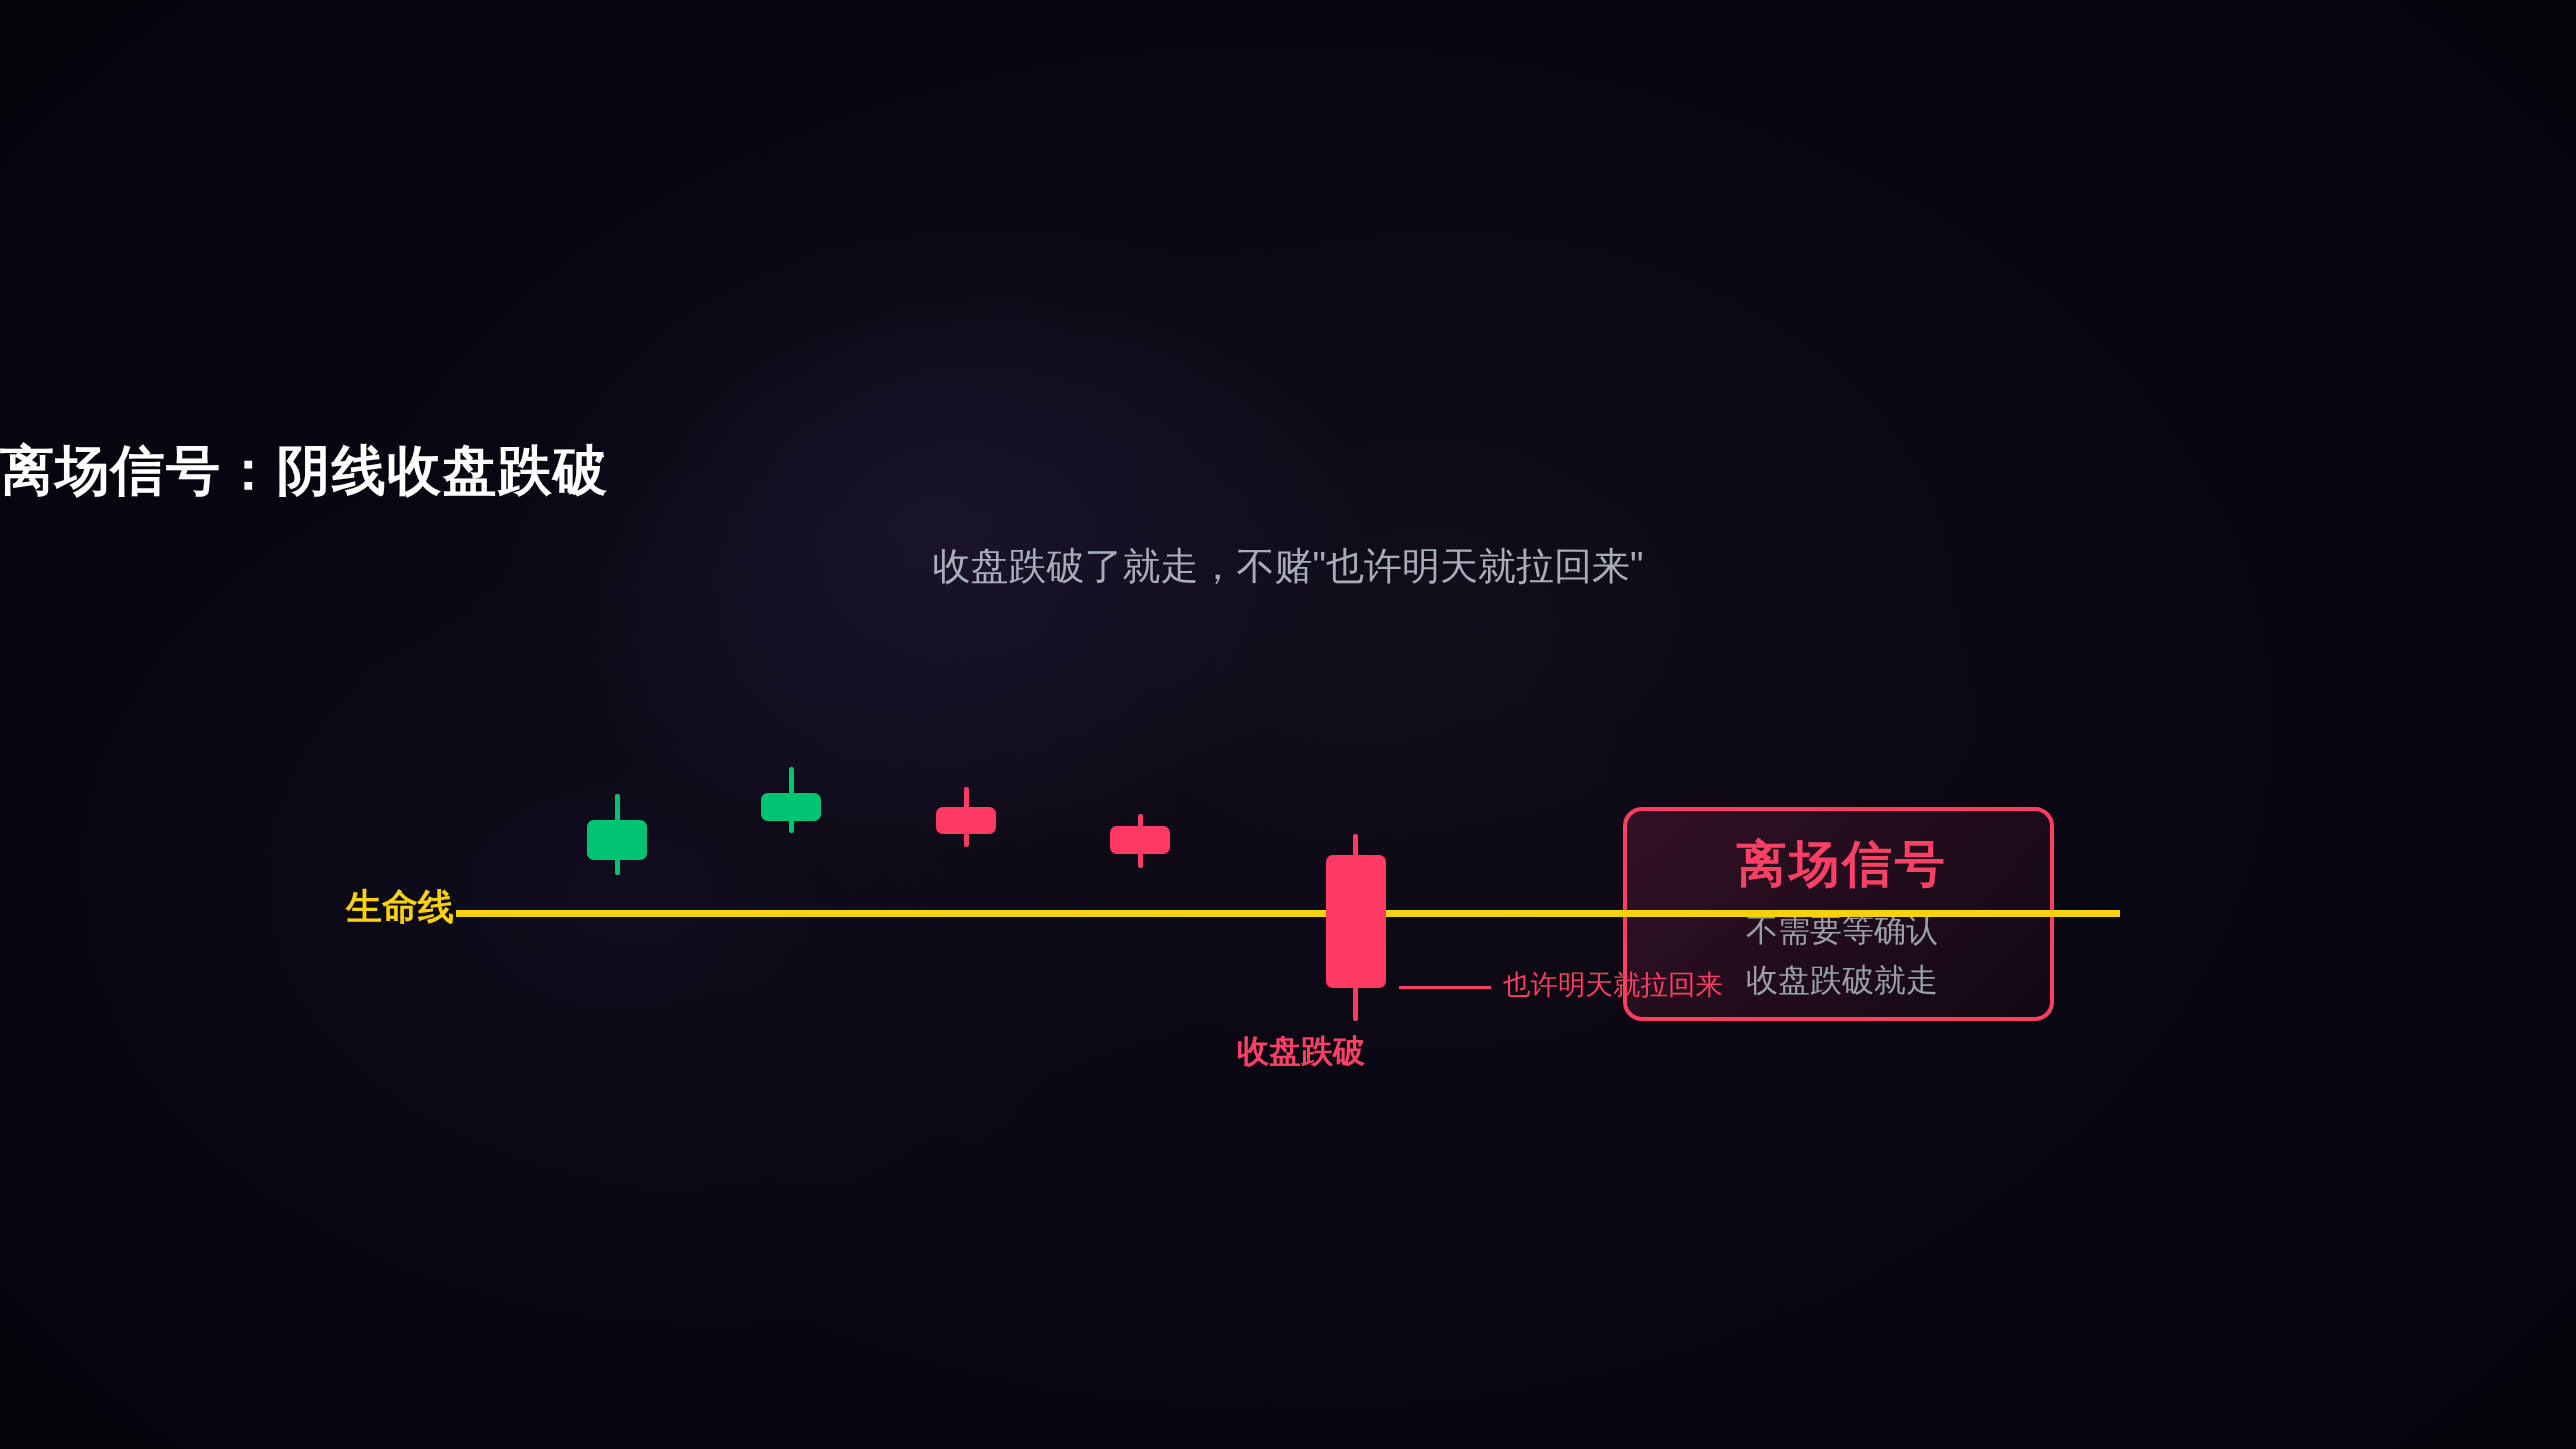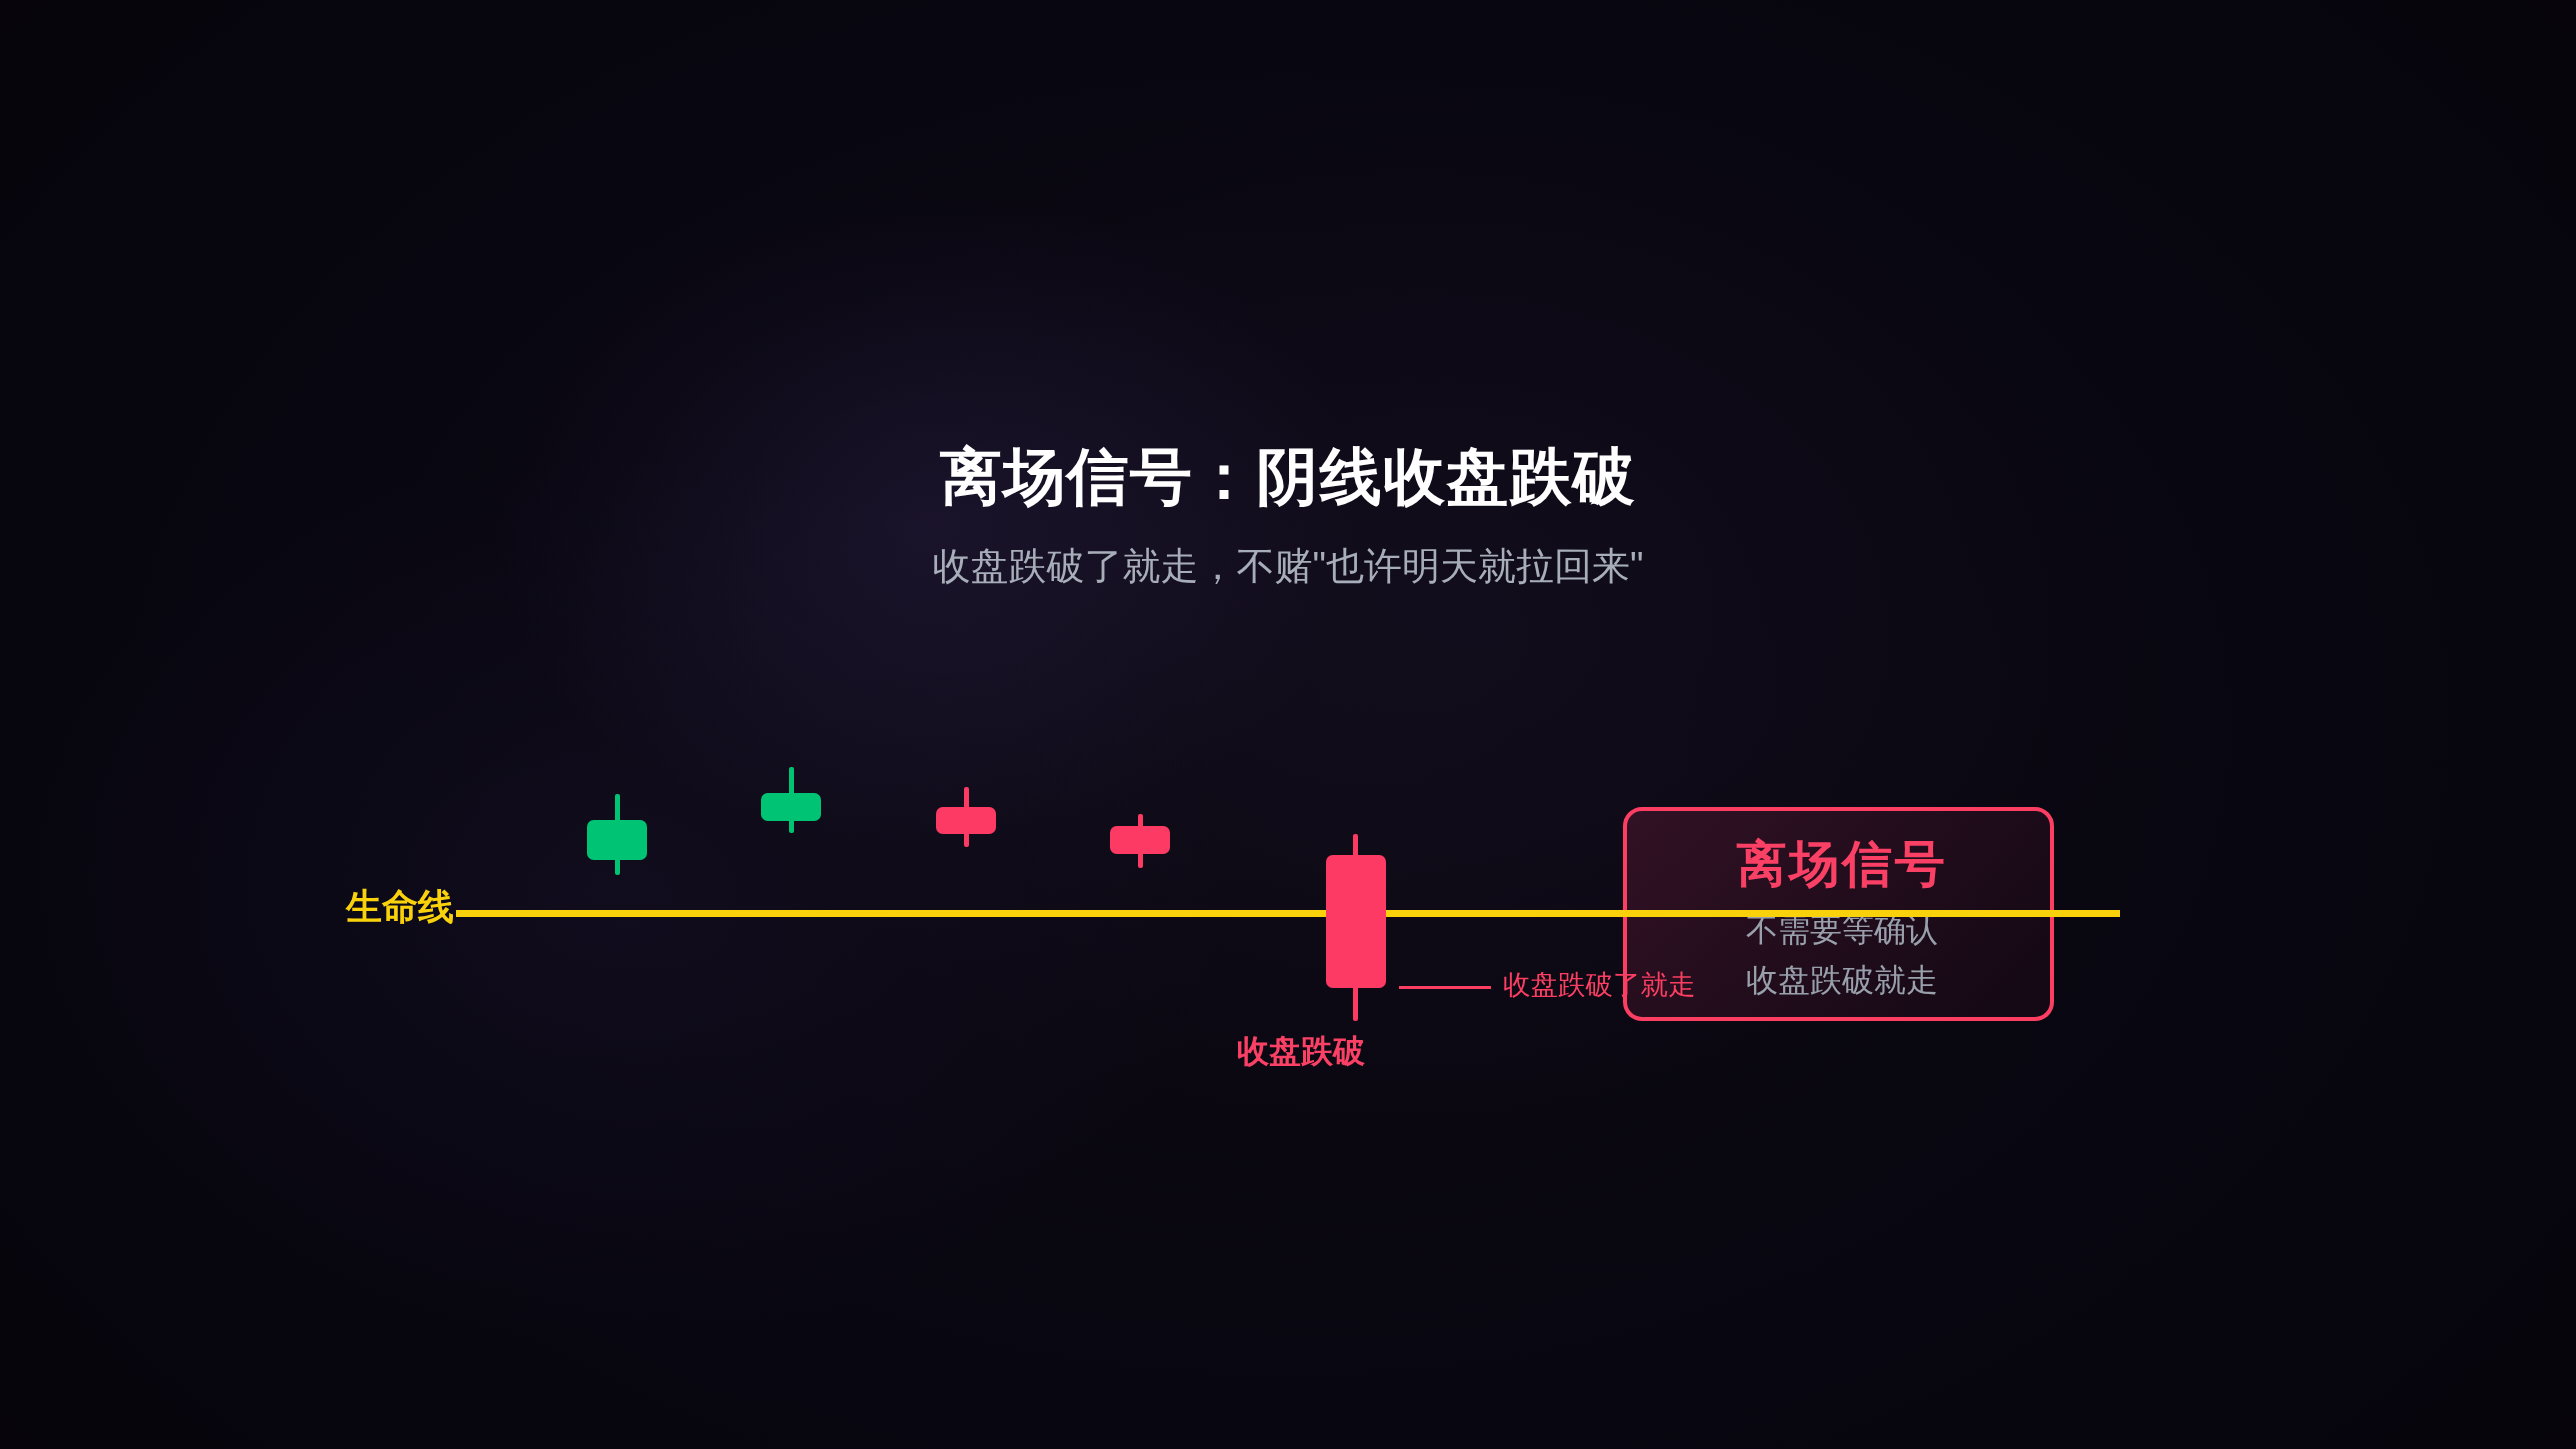--- a/index.html
+++ b/index.html
@@ -17,23 +17,23 @@
     height: 1449px;
     background:
       radial-gradient(671px 510px at 36% 36%, rgba(98,74,162,0.16), transparent 65%),
       radial-gradient(1006px 738px at 56% 42%, rgba(60,40,92,0.14), transparent 72%),
       radial-gradient(872px 637px at 24% 62%, rgba(82,62,140,0.10), transparent 70%),
       radial-gradient(1744px 1208px at 50% 50%, #0c0912 0%, #080610 60%, #06040a 100%);
   }
   .hdr-title {
     position: absolute;
     left: 0; right: 0; top: 435px;
-    text-align: center;
+    text-align: left;
     color: #ffffff;
-    font-size: 62px;
+    font-size: 54px;
     font-weight: 700;
     letter-spacing: 1.3px;
   }
   .hdr-subtitle {
     position: absolute;
     left: 0; right: 0; top: 541px;
     text-align: center;
     color: #a7adb9;
     font-size: 38px;
     font-weight: 400;
@@ -145,18 +145,18 @@
       <div class="body" style="left: 761px; top: 793px; width: 60px; height: 27.5px; background: rgb(0, 196, 115);"></div>
       <div class="wick" style="left: 964px; top: 787px; width: 4.7px; height: 60px; background: rgb(252, 58, 100);"></div>
       <div class="body" style="left: 936px; top: 807px; width: 60px; height: 27px; background: rgb(252, 58, 100);"></div>
       <div class="wick" style="left: 1138px; top: 814px; width: 4.7px; height: 54px; background: rgb(252, 58, 100);"></div>
       <div class="body" style="left: 1110px; top: 826px; width: 60px; height: 27.5px; background: rgb(252, 58, 100);"></div>
       <div class="wick" style="left: 1353px; top: 834px; width: 4.7px; height: 187px; background: rgb(252, 58, 100);"></div>
       <div class="body" style="left: 1326px; top: 855px; width: 60px; height: 133px; background: rgb(252, 58, 100);"></div>
     </div>
 
   <div class="annotation-line" id="annotation-line" style="left: 1399px; top: 986px; width: 92px;"></div>
-  <div class="annotation-text" id="annotation-text" style="left: 1503px; top: 967px;">收盘跌破了就走</div>
+  <div class="annotation-text" id="annotation-text" style="left: 1503px; top: 967px;">也许明天就拉回来</div>
   <div class="break-label" id="break-label" style="left: 1301px; top: 1030px;">收盘跌破</div>
 
 
 </div>
 
 
 </body></html>

